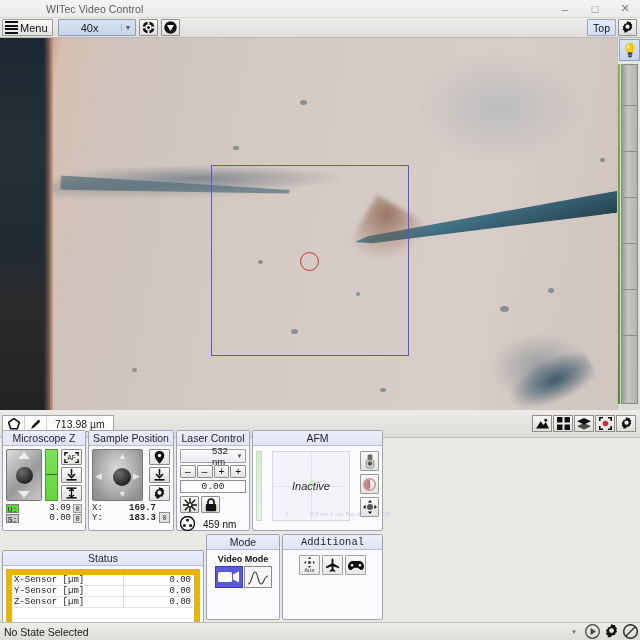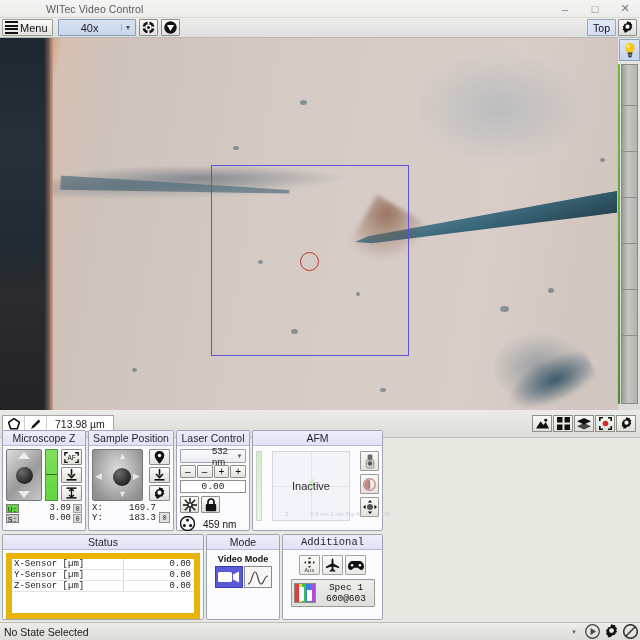--- a/index.html
+++ b/index.html
@@ -242,21 +242,21 @@
     position:relative;
   }
   .sp-pad .knob { position:absolute; left:20px; top:18px; width:18px; height:18px;
     border-radius:50%; background:radial-gradient(circle at 33% 30%,#6d6d6d,#242424 70%); }
   .sp-pad .a { position:absolute; color:rgba(255,255,255,.7); font-size:9px; }
   .sp-read { margin-top:2px; font-family:"Liberation Mono", monospace; font-size:9px;
     display:flex; align-items:flex-start; }
   .sp-read .cols { flex:1; }
   .sp-read .ln { display:flex; height:10px; }
   .sp-read .k { width:16px; }
-  .sp-read .v { flex:1; text-align:right; padding-right:3px; }
+  .sp-read .v { flex:1; text-align:right; padding-right:3px;font-weight:bold; }
   .sp-zero { width:11px; height:11px; border:1px solid #8f8f8b; background:#e2e2e2;
     font-size:7px; line-height:11px; text-align:center; align-self:flex-end; }
 
   
   #pnl-lc { left:176px; top:0; width:74px; height:101px; }
   .lc-combo {
     height:14px; border:1px solid #9b9fb1; background:linear-gradient(#fbfbfd,#eaeaf0);
     display:flex; align-items:center; border-radius:1px; font-size:9.5px;
   }
   .lc-combo .v { flex:1; padding-left:3px;margin-left:28px; }
@@ -273,41 +273,41 @@
   }
   .lc-row2 { display:flex; gap:2px; margin-top:3px; }
   .lc-sq { width:19px; height:17px; border:1px solid #8b8b87;
     background:linear-gradient(#fbfbf9,#e0e0dd); border-radius:1px;
     display:flex; align-items:center; justify-content:center; }
   .lc-row3 { display:flex; align-items:center; gap:8px; margin-top:3px; }
   .lc-wl { font-size:10px; color:#111; }
 
   
   #pnl-afm { left:252px; top:0; width:131px; height:101px; }
-  .afm-body { display:flex; gap:10px; padding-top:2px; }
+  .afm-body { display:flex; gap:10px; padding-top:2px;font-style:italic; }
   .afm-gauge { width:6px; height:70px; background:linear-gradient(#cfeec4,#eaf6e6);
     border:1px solid #cfd5cf; }
   .afm-plot {
     flex:1; height:70px; border:1px solid #d4d7e2; background:#f3f4fa;
     position:relative; display:flex; align-items:center; justify-content:center;
   }
   .afm-plot .vx { position:absolute; left:50%; top:0; width:1px; height:100%; background:#e2e4ee; }
   .afm-plot .hz { position:absolute; top:50%; left:0; height:1px; width:100%; background:#e2e4ee; }
   .afm-plot .dot { position:absolute; left:49%; top:40%; width:4px; height:8px;
     background:#cfe8bb; border-radius:2px; filter:blur(1px); }
   .afm-plot .txt { position:relative; font-size:11px; color:#2a2a2a; }
   .afm-foot { position:absolute; left:12px; bottom:1px; width:105px; height:8px;
     font-size:6px; color:#c8cada; display:flex; justify-content:space-between; }
   .afm-side { display:flex; flex-direction:column; gap:3px; }
   .afm-sb { width:19px; height:20px; border:1px solid #9a9a96;
     background:linear-gradient(#fafaf8,#e2e2df); border-radius:1px;
     display:flex; align-items:center; justify-content:center; }
 
   
-  #pnl-status { left:2px; top:104px; width:202px; height:86px; }
+  #pnl-status { left:2px; top:120px; width:202px; height:86px; }
   .st-table { border:6px solid #eab308; background:#fff; height:66px; }
   .st-row { display:flex; height:11px; border-bottom:1px solid #e3e3e8;
     font-family:"Liberation Mono", monospace; font-size:9px; }
   .st-row .k { flex:1; padding-left:2px; border-right:1px solid #d9d9de; }
   .st-row .v { width:70px; text-align:right; padding-right:3px; }
 
   
   #pnl-mode { left:206px; top:104px; width:74px; height:86px; }
   .mode-lbl { font-size:9px; font-weight:bold; color:#111; text-align:center; margin-top:1px; }
   .mode-btns { display:flex; gap:1px; justify-content:center; margin-top:2px; }
@@ -740,27 +740,20 @@
               </svg>
           </div>
           <div class="add-ib">
             <svg width="16" height="11" viewBox="0 0 18 11">
                 <path d="M5 0.5h8c2.6 0 5 3 5 6.4 0 2.6-2.6 4.6-4.4 3L11 8H7l-2.6 1.9C2.6 11.5 0 9.5 0 6.9 0 3.5 2.4.5 5 .5z" fill="#111"></path>
                 <circle cx="4.6" cy="5.2" r="1.4" fill="#fff"></circle>
                 <circle cx="13.4" cy="5.2" r="1.4" fill="#fff"></circle>
               </svg>
           </div>
         </div>
-        <div class="spec-btn">
-          <span class="spec-sw"></span>
-          <span class="spec-txt">
-            <span>Spec 1</span><br>
-            <span>600@603</span>
-          </span>
-        </div>
       </div>
     </div>
 
   </div>
 
   <div class="bottombar">
     <div class="bb-combo">
       <span>No State Selected</span>
       <span class="arr">▼</span>
     </div>

